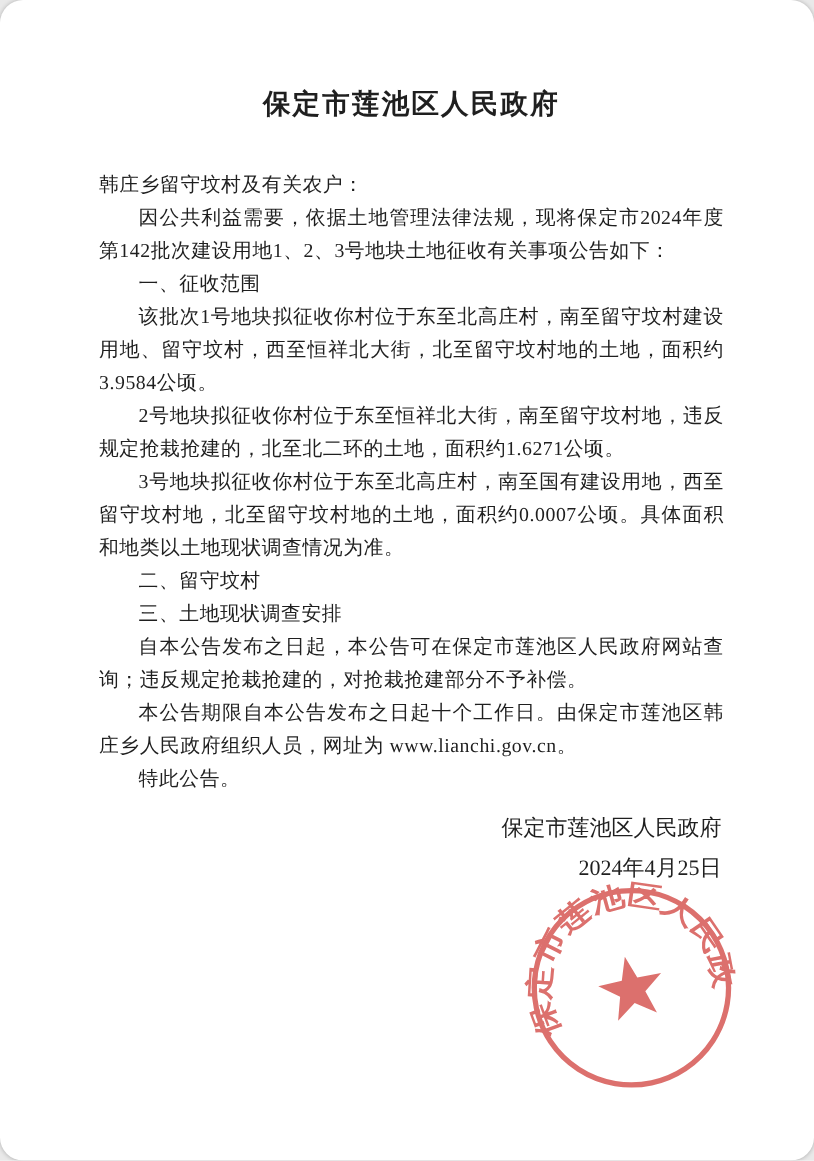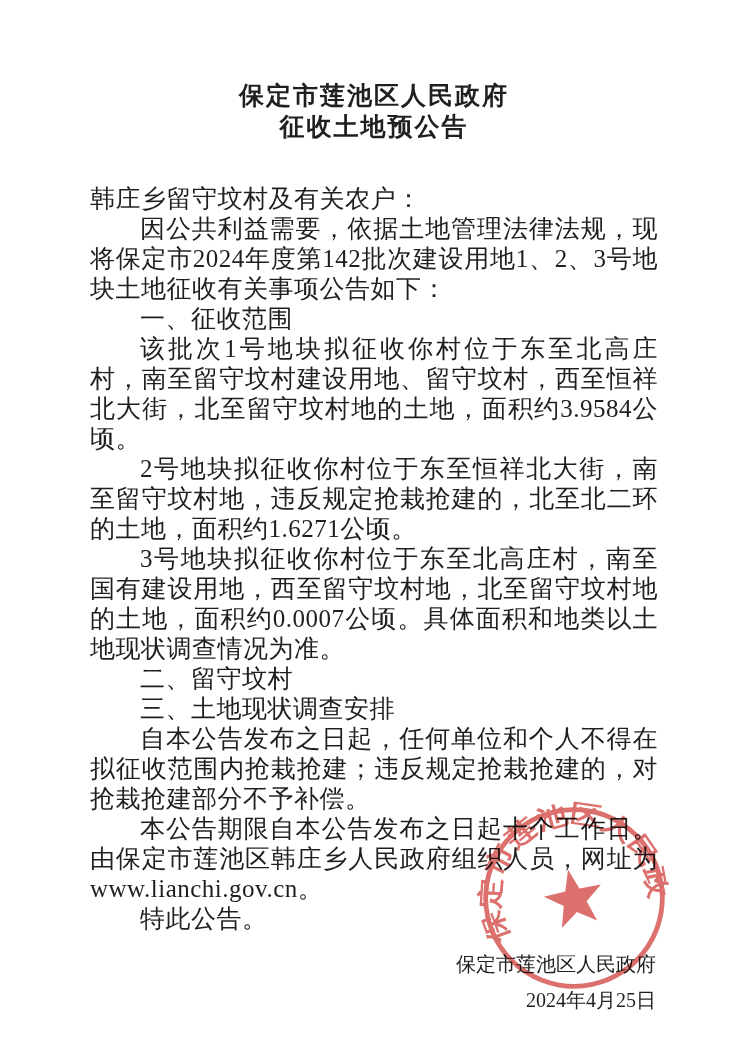--- a/index.html
+++ b/index.html
@@ -6,39 +6,40 @@
   .page {
     position: relative;
     width: 740px;
     height: 1055px;
     margin: 0 auto;
     background: #ffffff;
     font-family: "Liberation Serif", "DejaVu Serif", serif;
     color: #1f1f1f;
     box-shadow: 0 0 4px rgba(0,0,0,0.25);
     overflow: hidden;
+    border-radius: 21px;
   }
   .content {
     position: absolute;
     left: 90px;
     right: 82px;
     top: 80px;
   }
   .title {
     margin: 0 0 42px 0;
     text-align: center;
     font-size: 25px;
     font-weight: 700;
     line-height: 31px;
     letter-spacing: 2px;
   }
   .title span { display: block; }
   .body p {
     margin: 0;
-    font-size: 25px;
+    font-size: 18px;
     line-height: 30px;
     text-align: justify;
     text-indent: 2em;
     letter-spacing: 0.5px;
   }
   .body p.salutation { text-indent: 0; }
   .body p.heading { font-weight: 400; }
   .signature {
     margin-top: 12px;
     text-align: right;
@@ -60,33 +61,32 @@
   }
 </style>
 </head>
 <body>
 
 <div class="page">
   <div class="content">
 
     <h1 class="title">
       <span>保定市莲池区人民政府</span>
-      <span>征收土地预公告</span>
     </h1>
 
     <div class="body">
       <p class="salutation">韩庄乡留守坟村及有关农户：</p>
       <p class="para">因公共利益需要，依据土地管理法律法规，现将保定市2024年度第142批次建设用地1、2、3号地块土地征收有关事项公告如下：</p>
       <p class="para heading">一、征收范围</p>
       <p class="para">该批次1号地块拟征收你村位于东至北高庄村，南至留守坟村建设用地、留守坟村，西至恒祥北大街，北至留守坟村地的土地，面积约3.9584公顷。</p>
       <p class="para">2号地块拟征收你村位于东至恒祥北大街，南至留守坟村地，违反规定抢栽抢建的，北至北二环的土地，面积约1.6271公顷。</p>
       <p class="para">3号地块拟征收你村位于东至北高庄村，南至国有建设用地，西至留守坟村地，北至留守坟村地的土地，面积约0.0007公顷。具体面积和地类以土地现状调查情况为准。</p>
       <p class="para heading">二、留守坟村</p>
       <p class="para heading">三、土地现状调查安排</p>
-      <p class="para">自本公告发布之日起，任何单位和个人不得在拟征收范围内抢栽抢建；违反规定抢栽抢建的，对抢栽抢建部分不予补偿。</p>
+      <p class="para">自本公告发布之日起，本公告可在保定市莲池区人民政府网站查询；违反规定抢栽抢建的，对抢栽抢建部分不予补偿。</p>
       <p class="para">本公告期限自本公告发布之日起十个工作日。由保定市莲池区韩庄乡人民政府组织人员，网址为 www.lianchi.gov.cn。</p>
       <p class="para">特此公告。</p>
     </div>
 
     <div class="signature">
       <p>保定市莲池区人民政府</p>
       <p>2024年4月25日</p>
     </div>
 
   </div>

